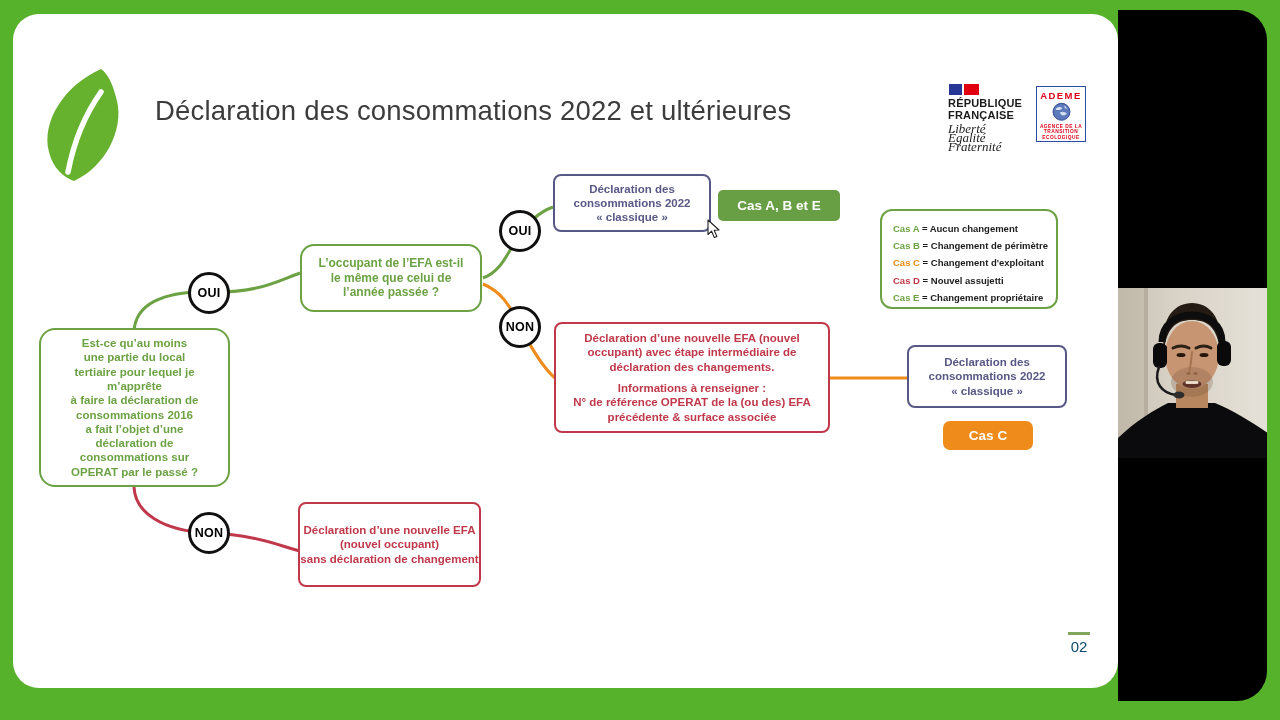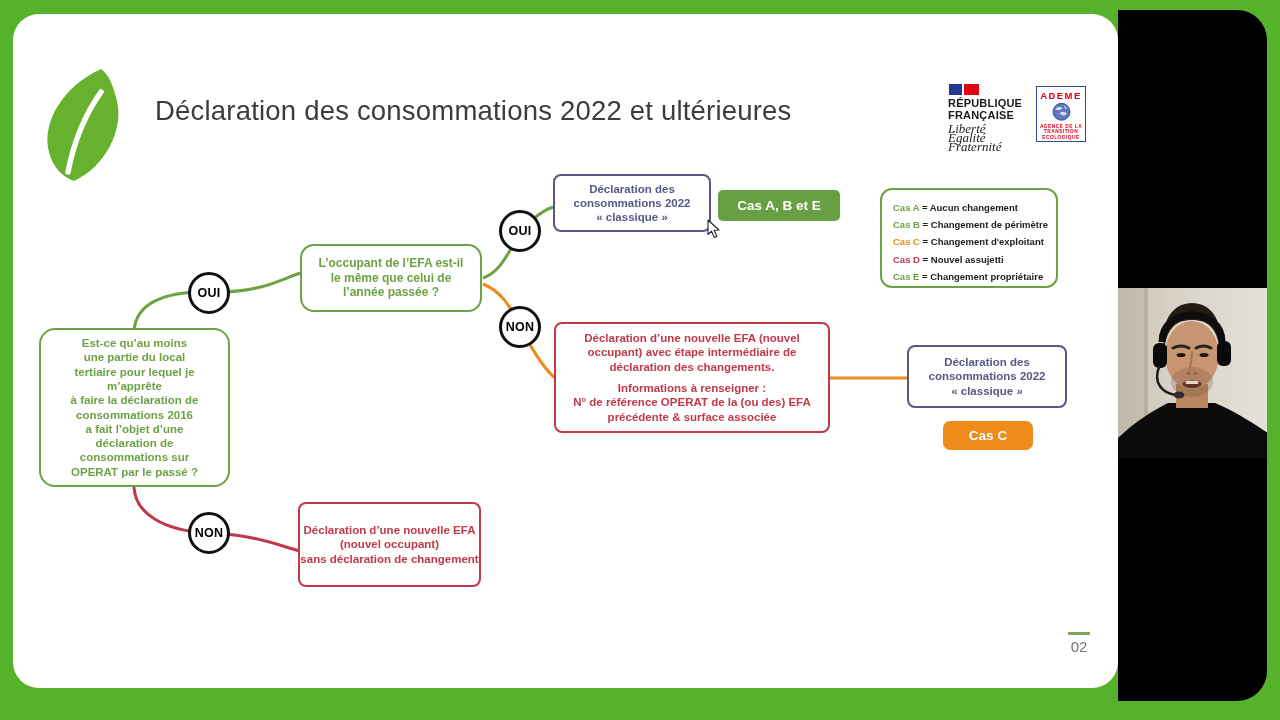--- a/index.html
+++ b/index.html
@@ -45,27 +45,27 @@
 
   .pill{z-index:2;display:flex;align-items:center;justify-content:center;color:#fff;font-weight:bold;}
   .pill.greenbg{background:#689E44;border-radius:5px;font-size:13.5px;}
   .pill.orangebg{background:#EF8B1B;border-radius:7px;font-size:13.5px;}
 
   .circle{z-index:3;width:42px;height:42px;box-sizing:border-box;border:3.5px solid #101010;
           border-radius:50%;background:#fff;display:flex;align-items:center;justify-content:center;
           font-weight:bold;font-size:12.5px;color:#000;letter-spacing:.3px;}
 
   
-  .legend{left:867px;top:174px;width:178px;height:100px;z-index:2;border:2px solid #6CA244;
+  .legend{left:867px;top:195px;width:178px;height:100px;z-index:2;border:2px solid #6CA244;
           border-radius:12px;background:#fff;box-sizing:border-box;padding:9px 6px 4px 11px;}
   .legend-row{font-size:9.5px;font-weight:bold;color:#1c1c1c;line-height:17.2px;white-space:nowrap;}
   .case-green{color:#6CA244;} .case-orange{color:#E78C1A;} .case-red{color:#C0394B;}
 
   .pageline{left:1055px;top:618px;width:22px;height:3px;background:#7fa65a;}
-  .pagenum{left:1049px;top:624px;width:34px;text-align:center;font-size:15px;color:#737373;}
+  .pagenum{left:1049px;top:624px;width:34px;text-align:center;font-size:15px;color:#0c4a6e;}
 
   .cursor{left:694px;top:205px;z-index:6;}
 
   
   .panel{position:absolute;left:1118px;top:10px;width:149px;height:691px;background:#000;
          border-radius:0 30px 30px 0;overflow:hidden;}
   .webcam{position:absolute;left:0;top:278px;width:149px;height:170px;}
 </style>
 </head>
 <body>

